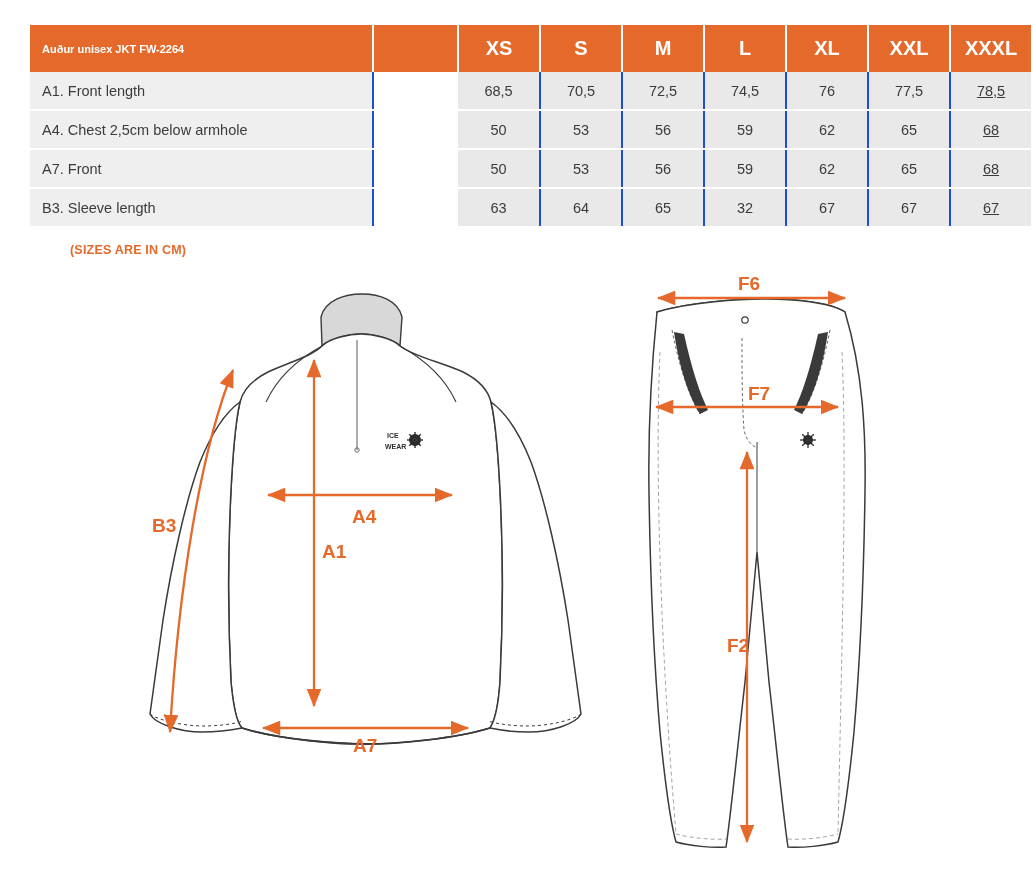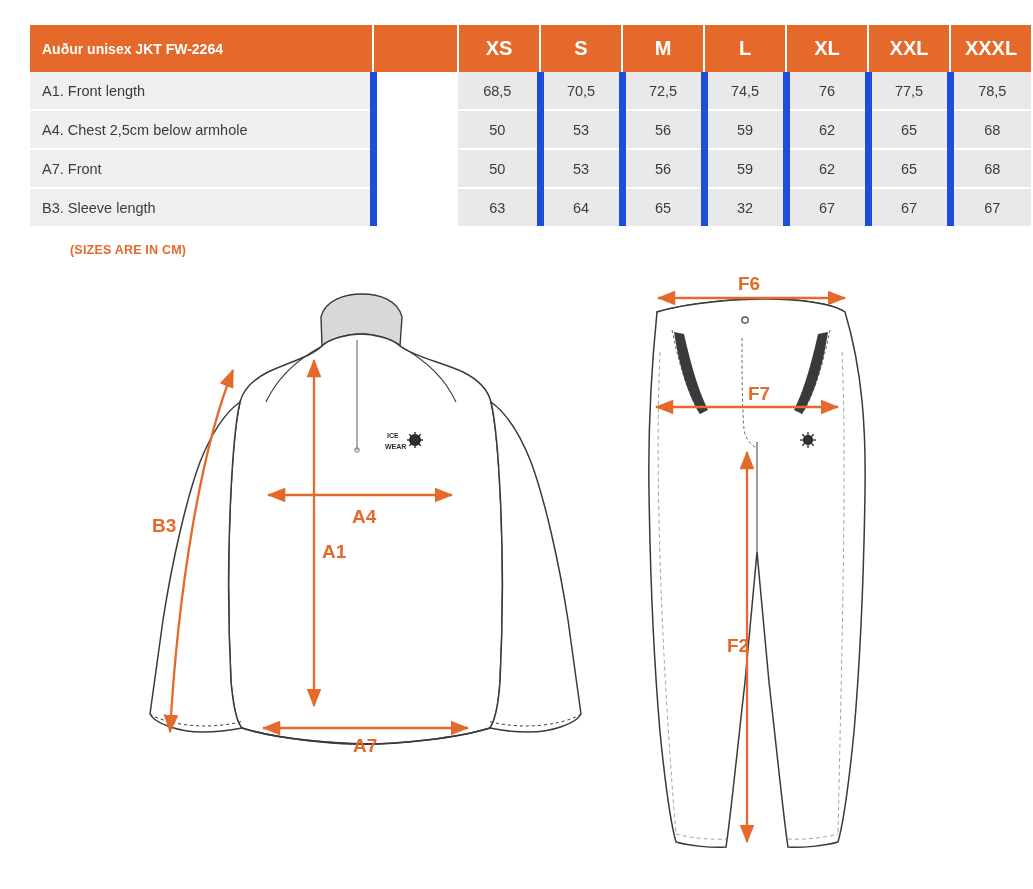--- a/index.html
+++ b/index.html
@@ -45,53 +45,54 @@
     font-weight: bold;
     height: 47px;
     text-align: center;
     vertical-align: middle;
     border-right: 2px solid #ffffff;
   }
   .hdr-row th.hdr-title {
     text-align: left;
     padding-left: 12px;
     width: 330px;
-    font-size: 14px;
+    font-size: 11px;
   }
   .hdr-row th.hdr-blank {
     width: 83px;
   }
   .hdr-row th.sizecol {
     width: 80px;
   }
   .hdr-row th:last-child {
     border-right: none;
   }
 
   .data-row td {
     height: 37px;
     font-size: 14.5px;
     text-align: center;
     vertical-align: middle;
-    border-right: 7px solid #1d4ed8;
+    border-right: 2px solid #1d4ed8;
     border-bottom: 2px solid #ffffff;
     background: #e9e9e9;
     color: #3b3b3b;
   }
   .data-row td.label {
     text-align: left;
     padding-left: 12px;
     background: #efefef;
   }
   .data-row td.blank {
     background: #ffffff;
     border-right: none;
   }
   .data-row td:last-child {
     border-right: none;
+    text-decoration: underline;
   }
   .data-row:last-child td {
     border-bottom: none;
   }
 
   .units-note {
     position: absolute;
     left: 70px;
     top: 243px;
     color: #e4692a;

